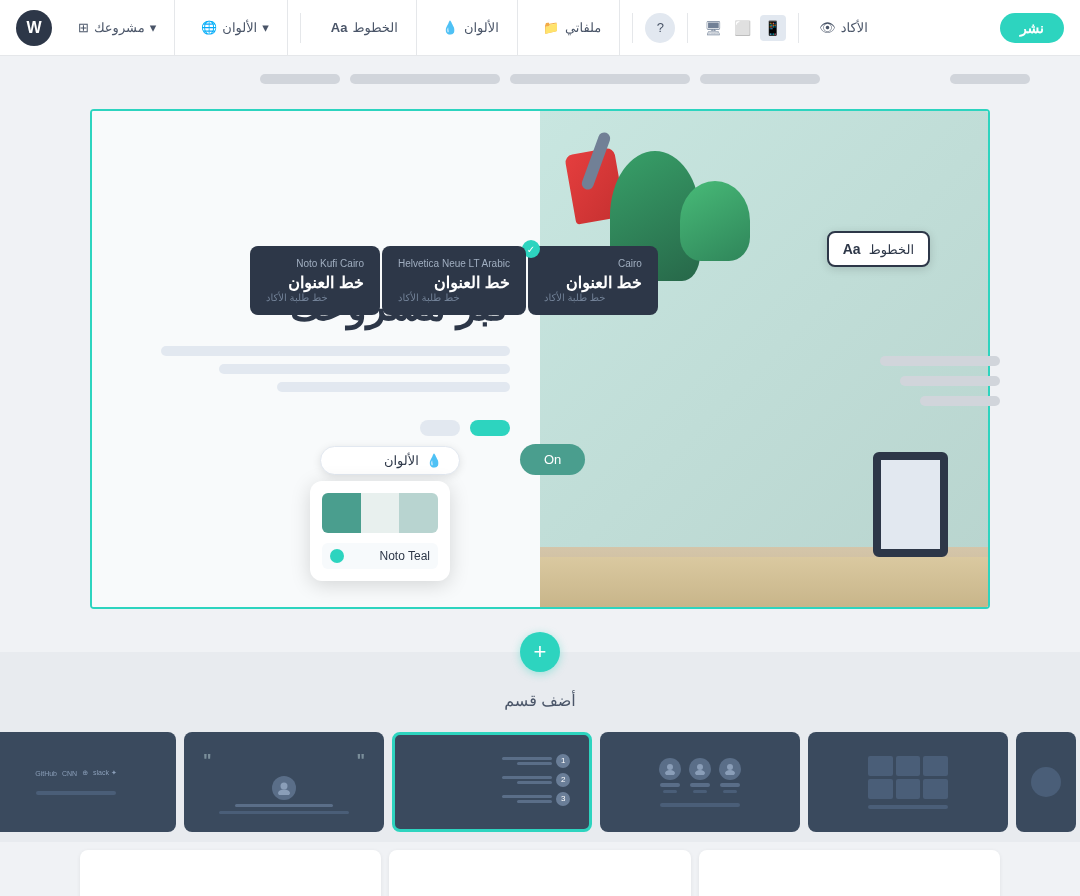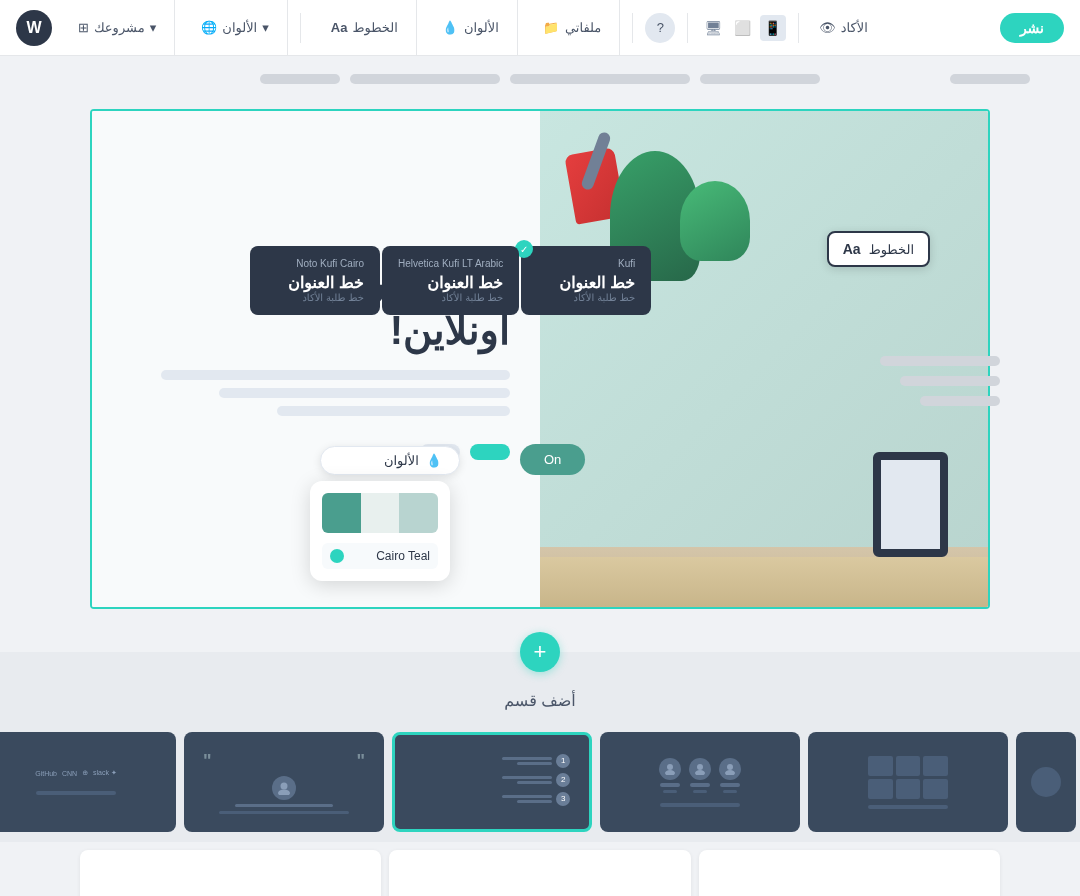--- a/index.html
+++ b/index.html
@@ -205,21 +205,21 @@
     .font-card-title {
       font-size: 16px;
       font-weight: 700;
       color: #fff;
       text-align: right;
       direction: rtl;
     }
     .font-card-sub {
       font-size: 10px;
       color: #718096;
-      text-align: right;
+      text-align: left;
       direction: rtl;
     }
     .font-check {
       position: absolute;
       top: -6px; left: -6px;
       width: 18px; height: 18px;
       background: #2dd4bf;
       border-radius: 50%;
       display: flex; align-items: center; justify-content: center;
       font-size: 10px; color: #fff;
@@ -545,47 +545,46 @@
 
           <div style="position:absolute; right:40px; bottom:50px; width:75px; height:105px; background:#e2e8f0; border-radius:6px; border:8px solid #2d3748; z-index:4;"></div>
 
           <div style="position:absolute; bottom:0; left:0; right:0; height:50px; background:linear-gradient(0deg, #c8b58a, #dac9a0); z-index:1;"></div>
         </div>
       </div>
 
       <div class="canvas-hero-right">
         <div class="hero-title-ar">
           <span>كبّر مشروعك</span><br>
-          <span>أونلاين!</span>
         </div>
         <div class="hero-placeholder-line" style="width:90%;"></div>
         <div class="hero-placeholder-line" style="width:75%;"></div>
         <div class="hero-placeholder-line short"></div>
         <div class="hero-btn-group">
           <button class="hero-btn-primary"></button>
           <button class="hero-btn-secondary"></button>
         </div>
       </div>
     </div>
   </div>
 
   <div class="fonts-header-popup">
     <span style="font-size:14px; font-weight:700; color:#2d3748;">Aa</span>
     <span style="font-size:13px; color:#2d3748;">الخطوط</span>
   </div>
 
   <div class="font-popup">
     <div class="font-card" style="position:relative;">
       <div class="font-check">✓</div>
-      <div class="font-card-name">Kufi</div>
+      <div class="font-card-name">Cairo</div>
       <div class="font-card-title">خط العنوان</div>
       <div class="font-card-sub">خط طلبة الأكاد</div>
     </div>
     <div class="font-card">
-      <div class="font-card-name">Helvetica Kufi LT Arabic</div>
+      <div class="font-card-name">Helvetica Neue LT Arabic</div>
       <div class="font-card-title">خط العنوان</div>
       <div class="font-card-sub">خط طلبة الأكاد</div>
     </div>
     <div class="font-card">
       <div class="font-card-name">Noto Kufi Cairo</div>
       <div class="font-card-title">خط العنوان</div>
       <div class="font-card-sub">خط طلبة الأكاد</div>
     </div>
   </div>
 
@@ -594,21 +593,21 @@
       <span>💧</span>
       <span>الألوان</span>
     </div>
     <div class="colors-dropdown">
       <div class="color-swatches">
         <div class="color-swatch" style="background:#b8d4d0;"></div>
         <div class="color-swatch" style="background:#e8f0ee;"></div>
         <div class="color-swatch" style="background:#4a9e8e;"></div>
       </div>
       <div class="color-label-row">
-        <span class="color-label-text">Cairo Teal</span>
+        <span class="color-label-text">Noto Teal</span>
         <div class="color-dot"></div>
       </div>
     </div>
   </div>
 
   <button style="position:absolute; top:388px; left:520px; background:#4a9e8e; color:#fff; border:none; border-radius:20px; padding:8px 24px; font-size:13px; z-index:15; cursor:pointer;">On</button>
 
   <div style="position:absolute; right:80px; top:300px; display:flex; flex-direction:column; gap:10px; z-index:5;">
     <div style="width:120px; height:10px; background:#d1d5db; border-radius:5px;"></div>
     <div style="width:100px; height:10px; background:#d1d5db; border-radius:5px;"></div>

